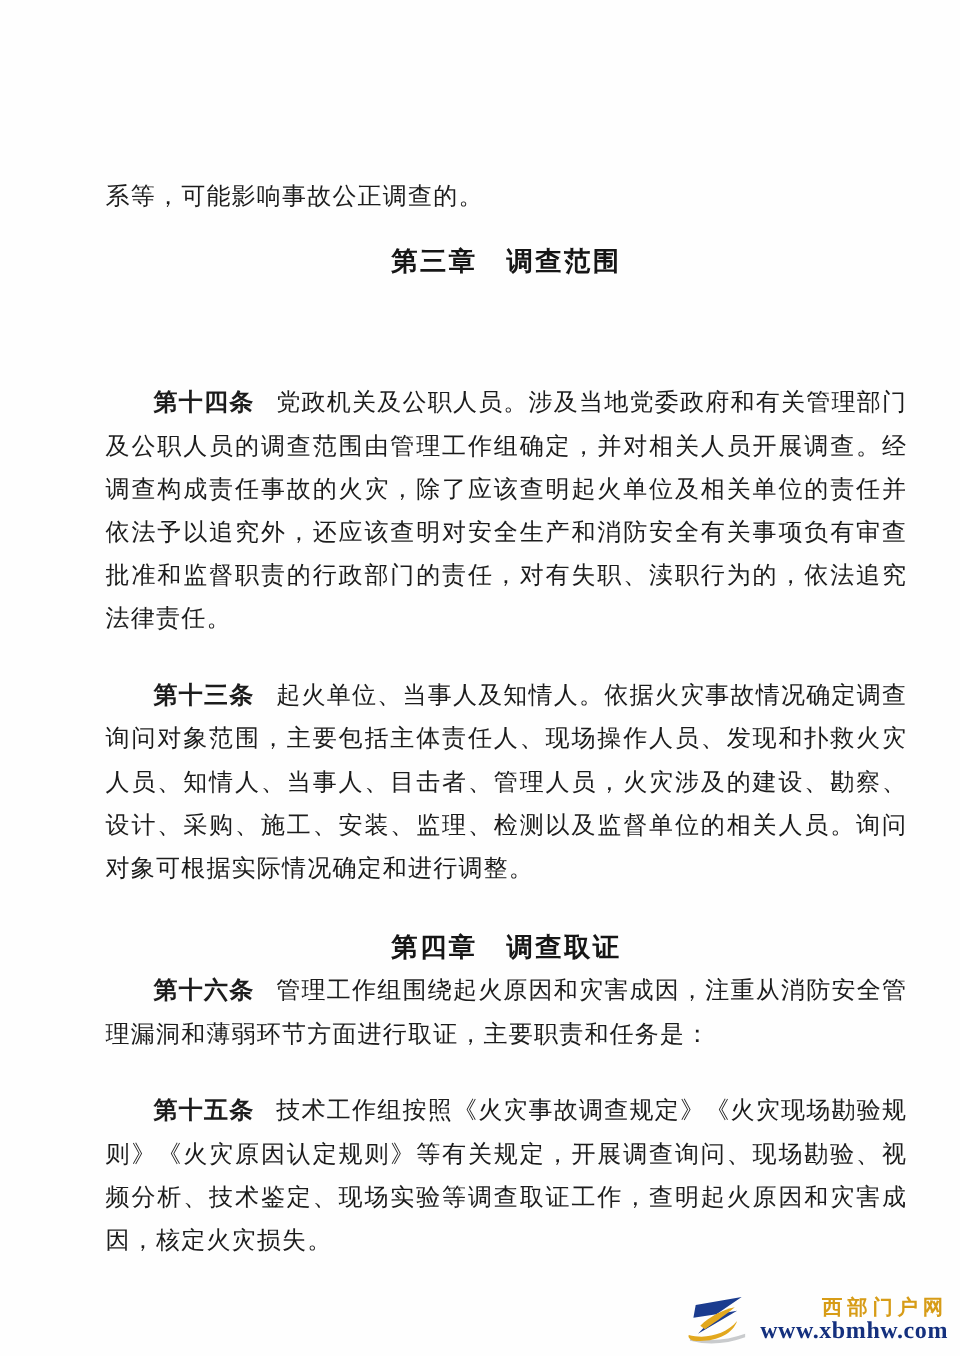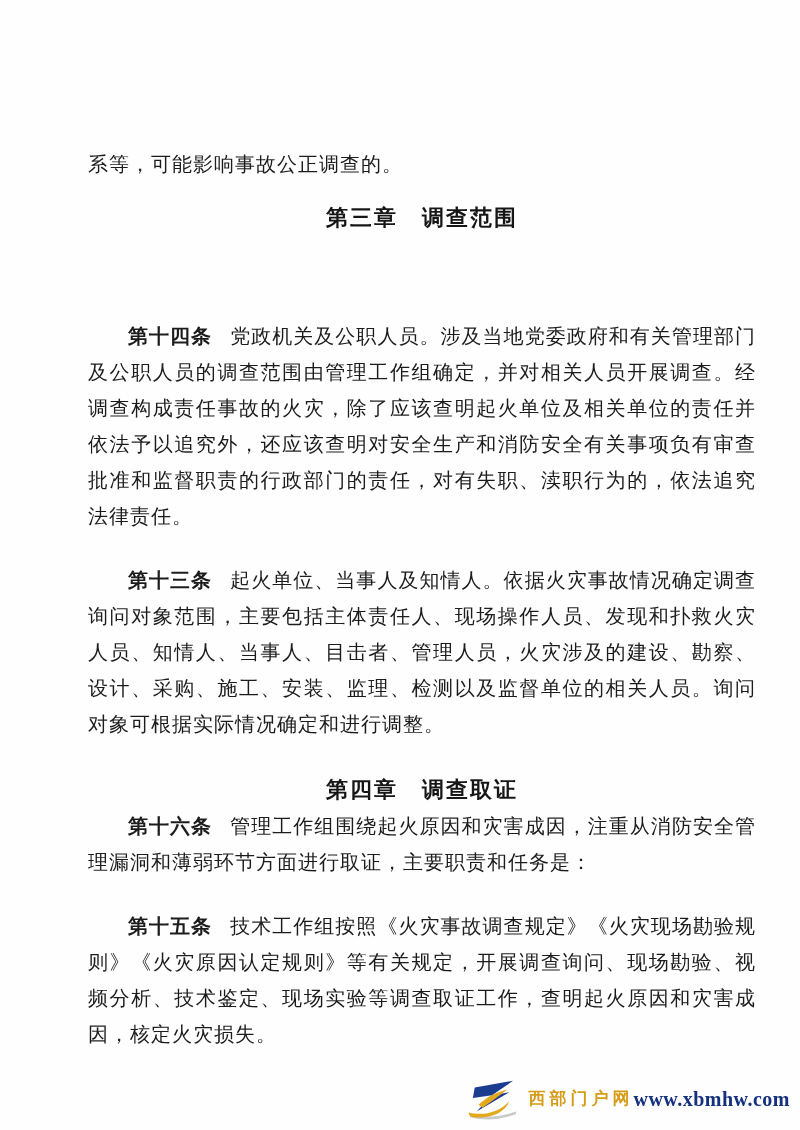--- a/index.html
+++ b/index.html
@@ -49,21 +49,21 @@
   
   .site-watermark {
     position: absolute;
     right: 10px;
     bottom: 8px;
     display: flex;
     align-items: center;
     gap: 7px;
   }
   .logo-mark { width: 58px; height: 46px; flex: 0 0 auto; }
-  .wm-text { display: flex; flex-direction: row; align-items: flex-end; }
+  .wm-text { display: flex; flex-direction: column; align-items: flex-end; }
   .wm-name {
     font-size: 17px;
     font-weight: bold;
     letter-spacing: 4px;
     line-height: 20px;
     white-space: nowrap;
   }
   .wm-url {
     font-family: Liberation Serif, serif;
     font-size: 20px;

